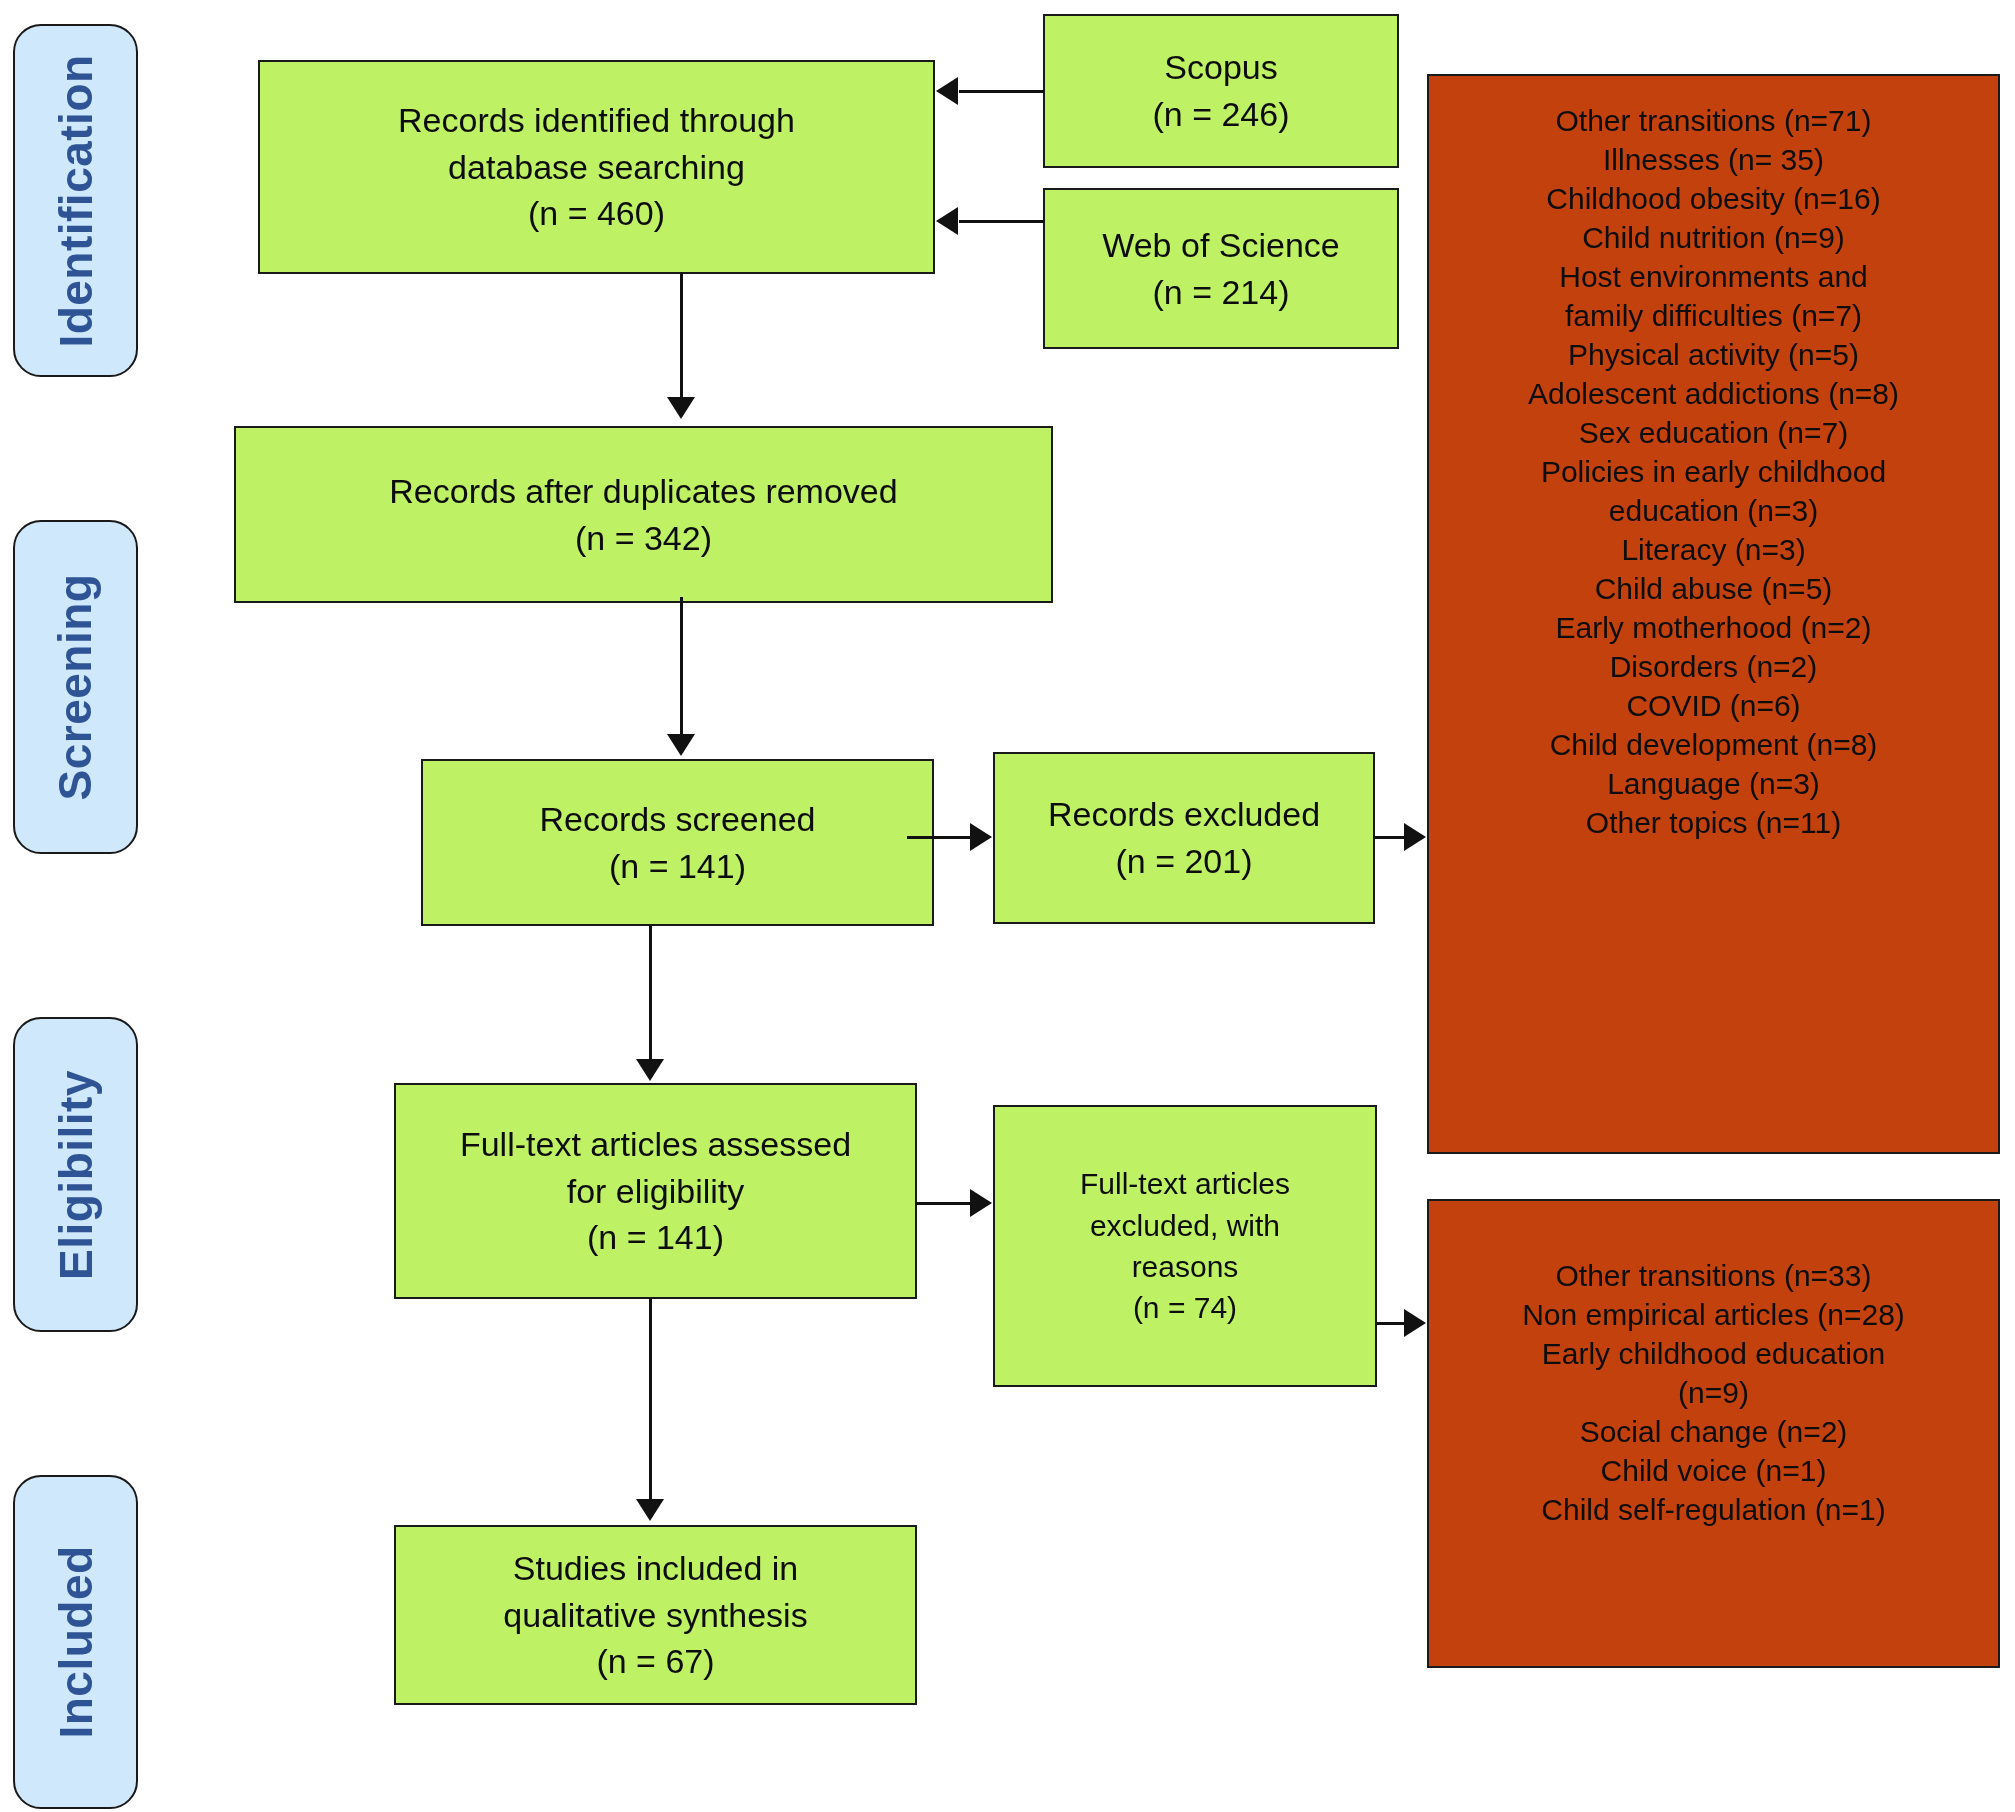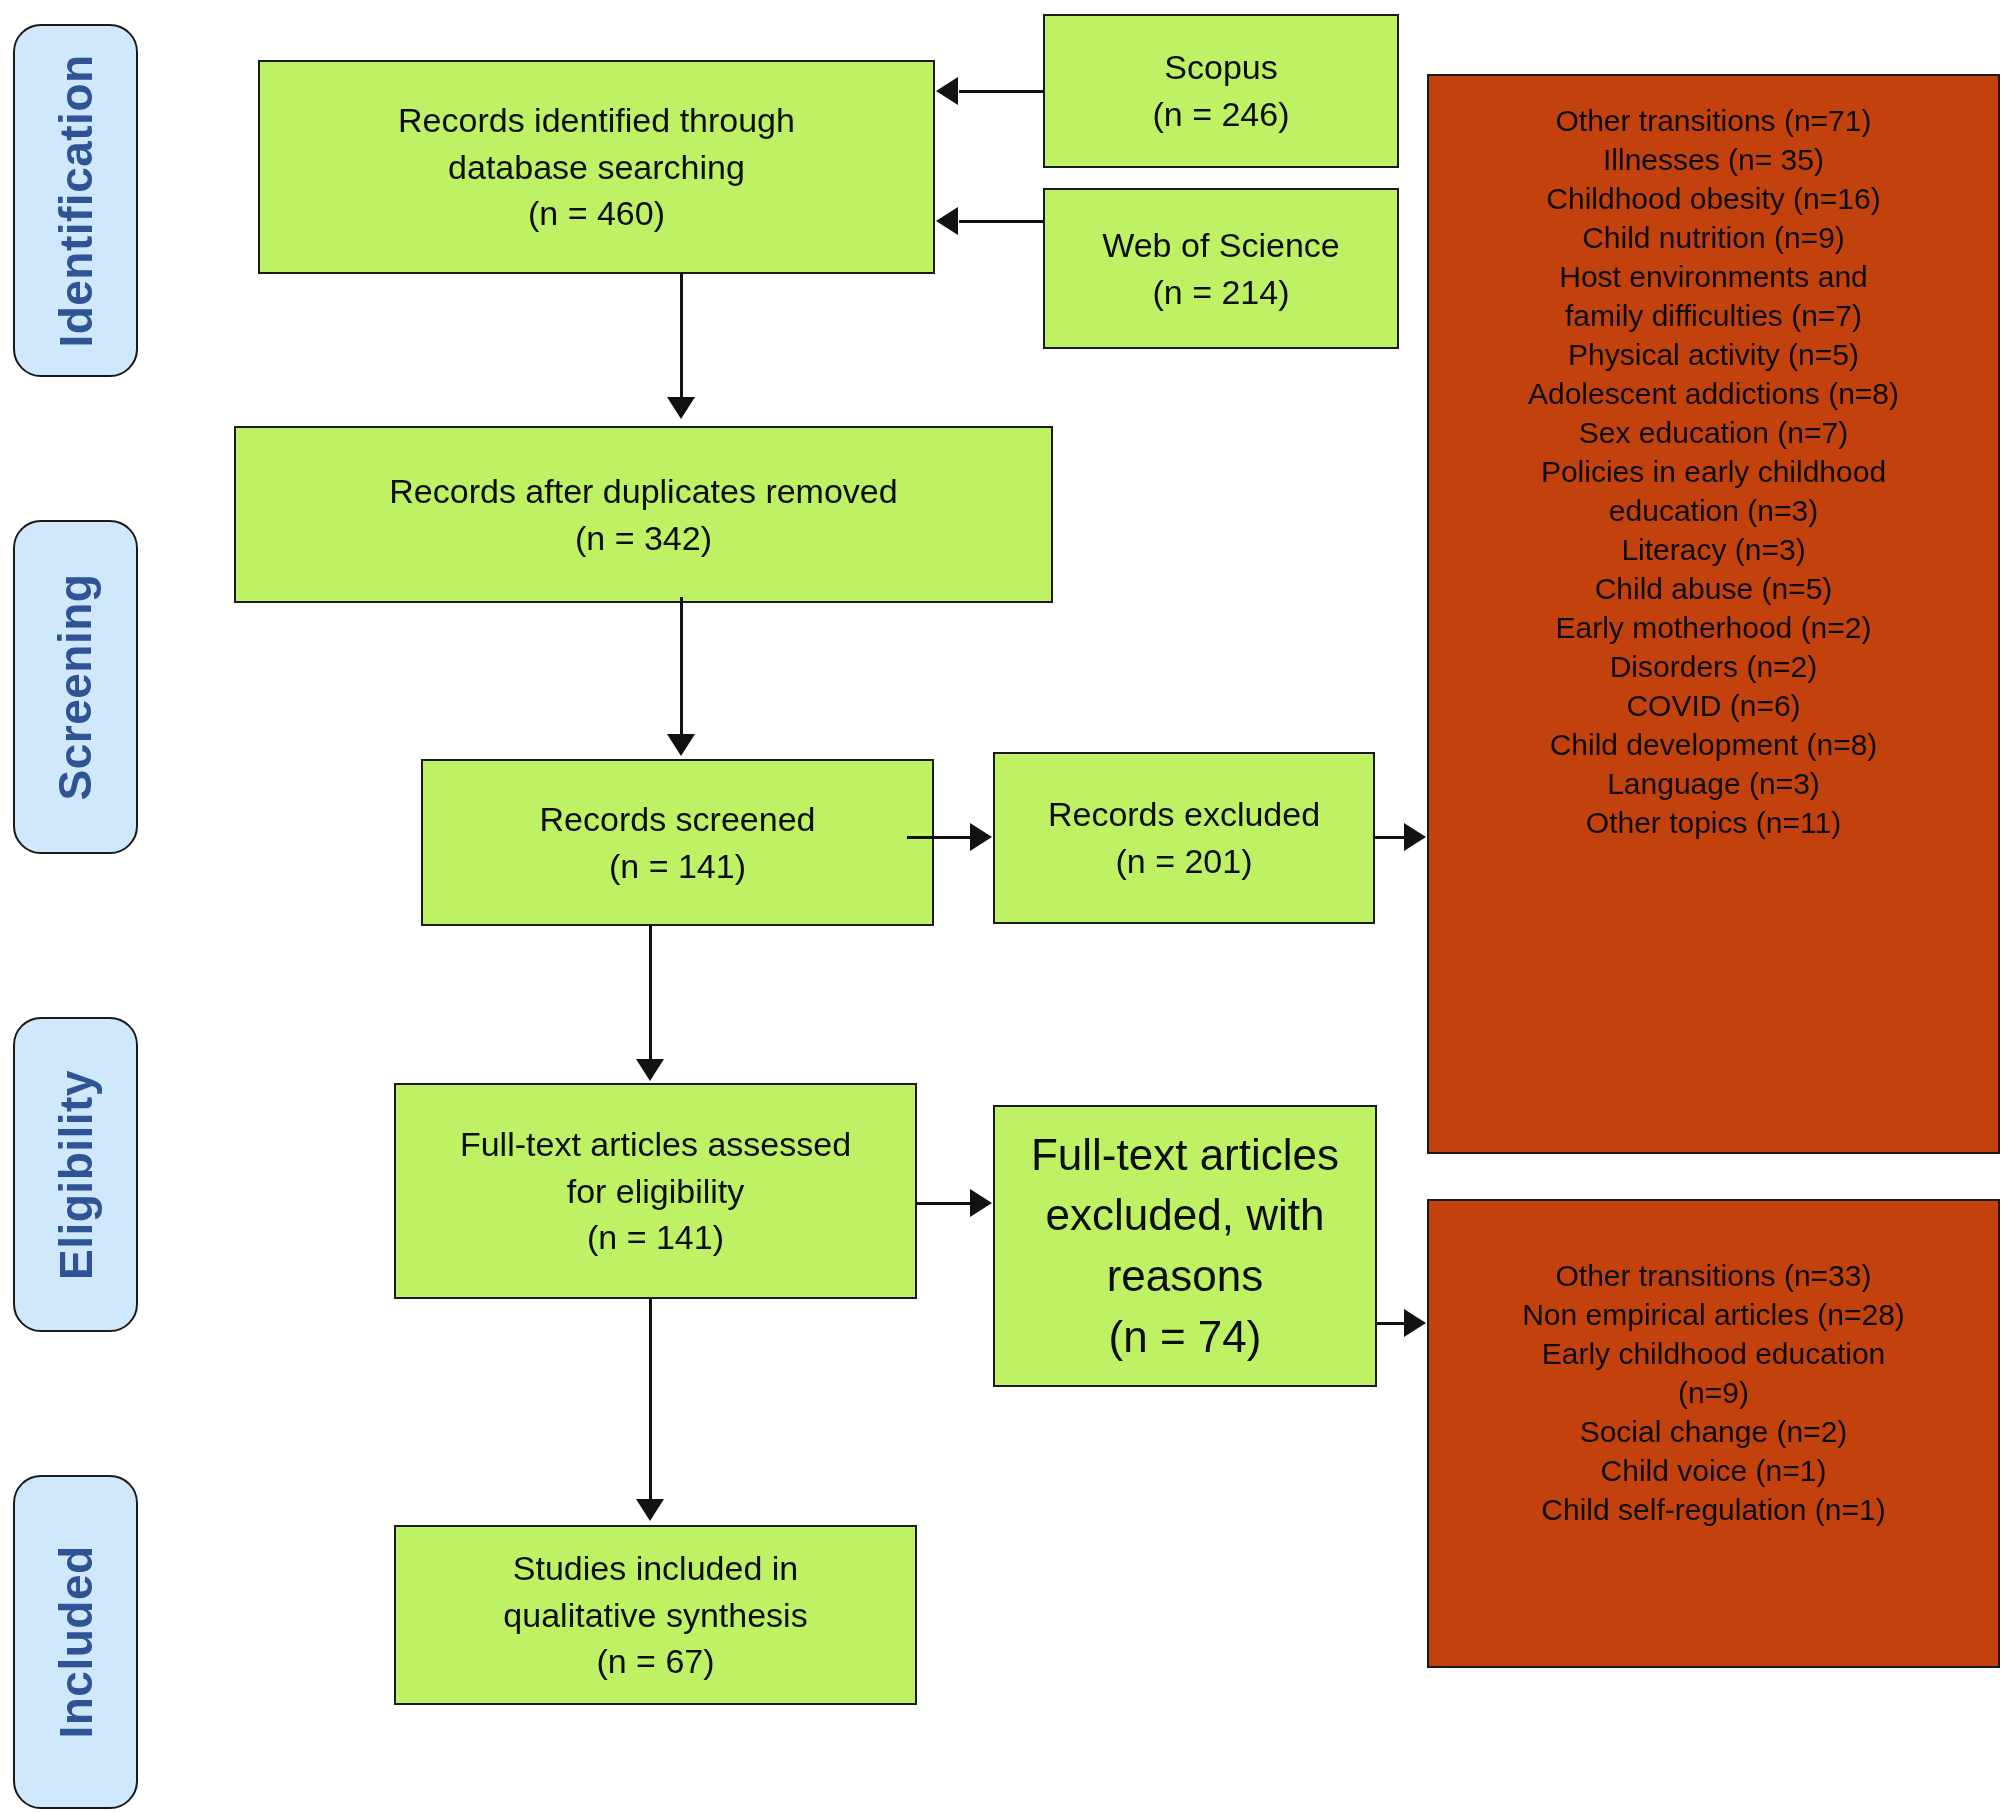--- a/index.html
+++ b/index.html
@@ -164,21 +164,21 @@
       <div class="ritem">Other topics (n=11)</div>
     </div>
   </div>
 
   <div class="fbox" style="left:394px;top:1083px;width:523px;height:216px;font-size:34px;">
     <div class="txt">Full-text articles assessed
 for eligibility
 (n = 141)</div>
   </div>
 
-  <div class="fbox" style="left:993px;top:1105px;width:384px;height:282px;font-size:44px;">
+  <div class="fbox" style="left:993px;top:1105px;width:384px;height:282px;font-size:30px;">
     <div class="txt">Full-text articles
 excluded, with
 reasons
 (n = 74)</div>
   </div>
 
   <div class="ln hline" style="left:916px;top:1202px;width:54px;"></div>
   <div class="arrow arrow-right" style="left:970px;top:1189px;"></div>
 
   <div class="ln hline" style="left:1377px;top:1322px;width:29px;"></div>

